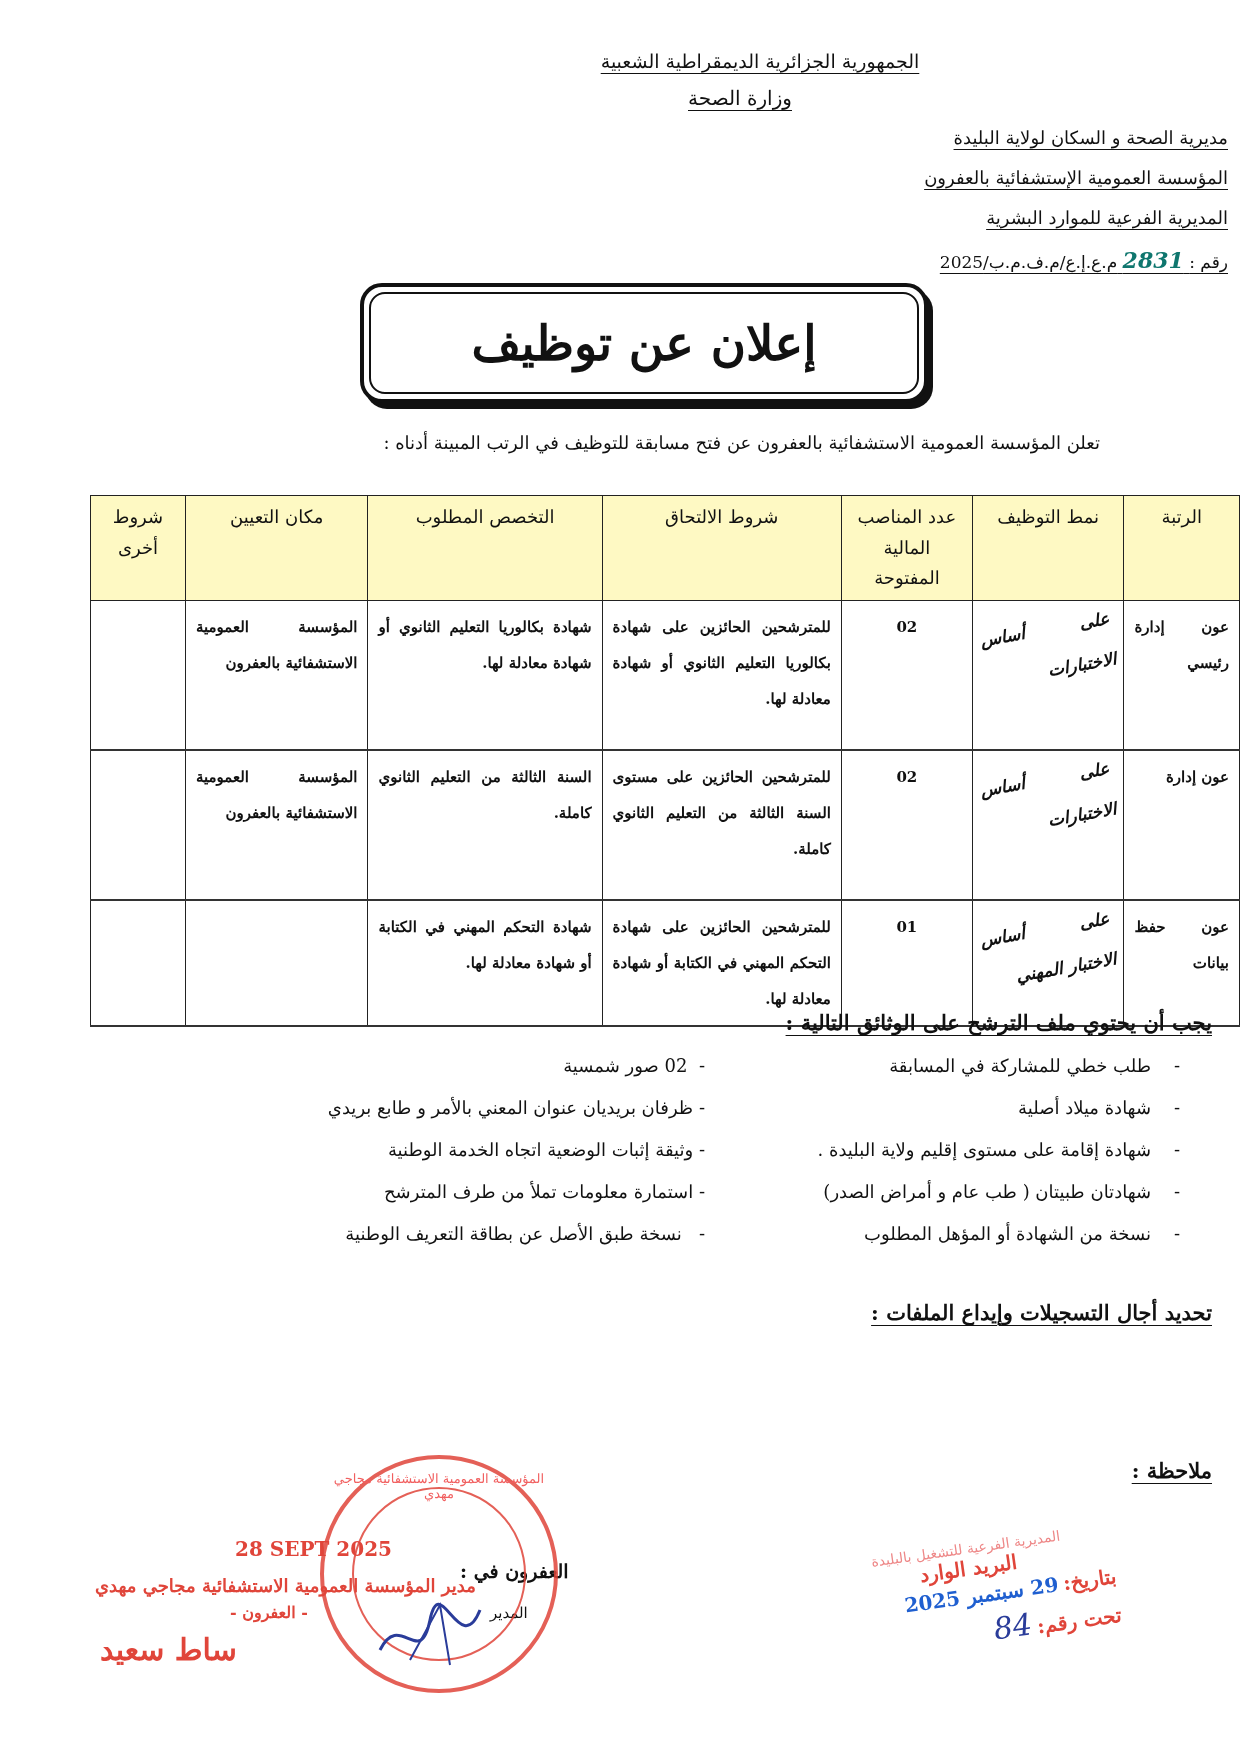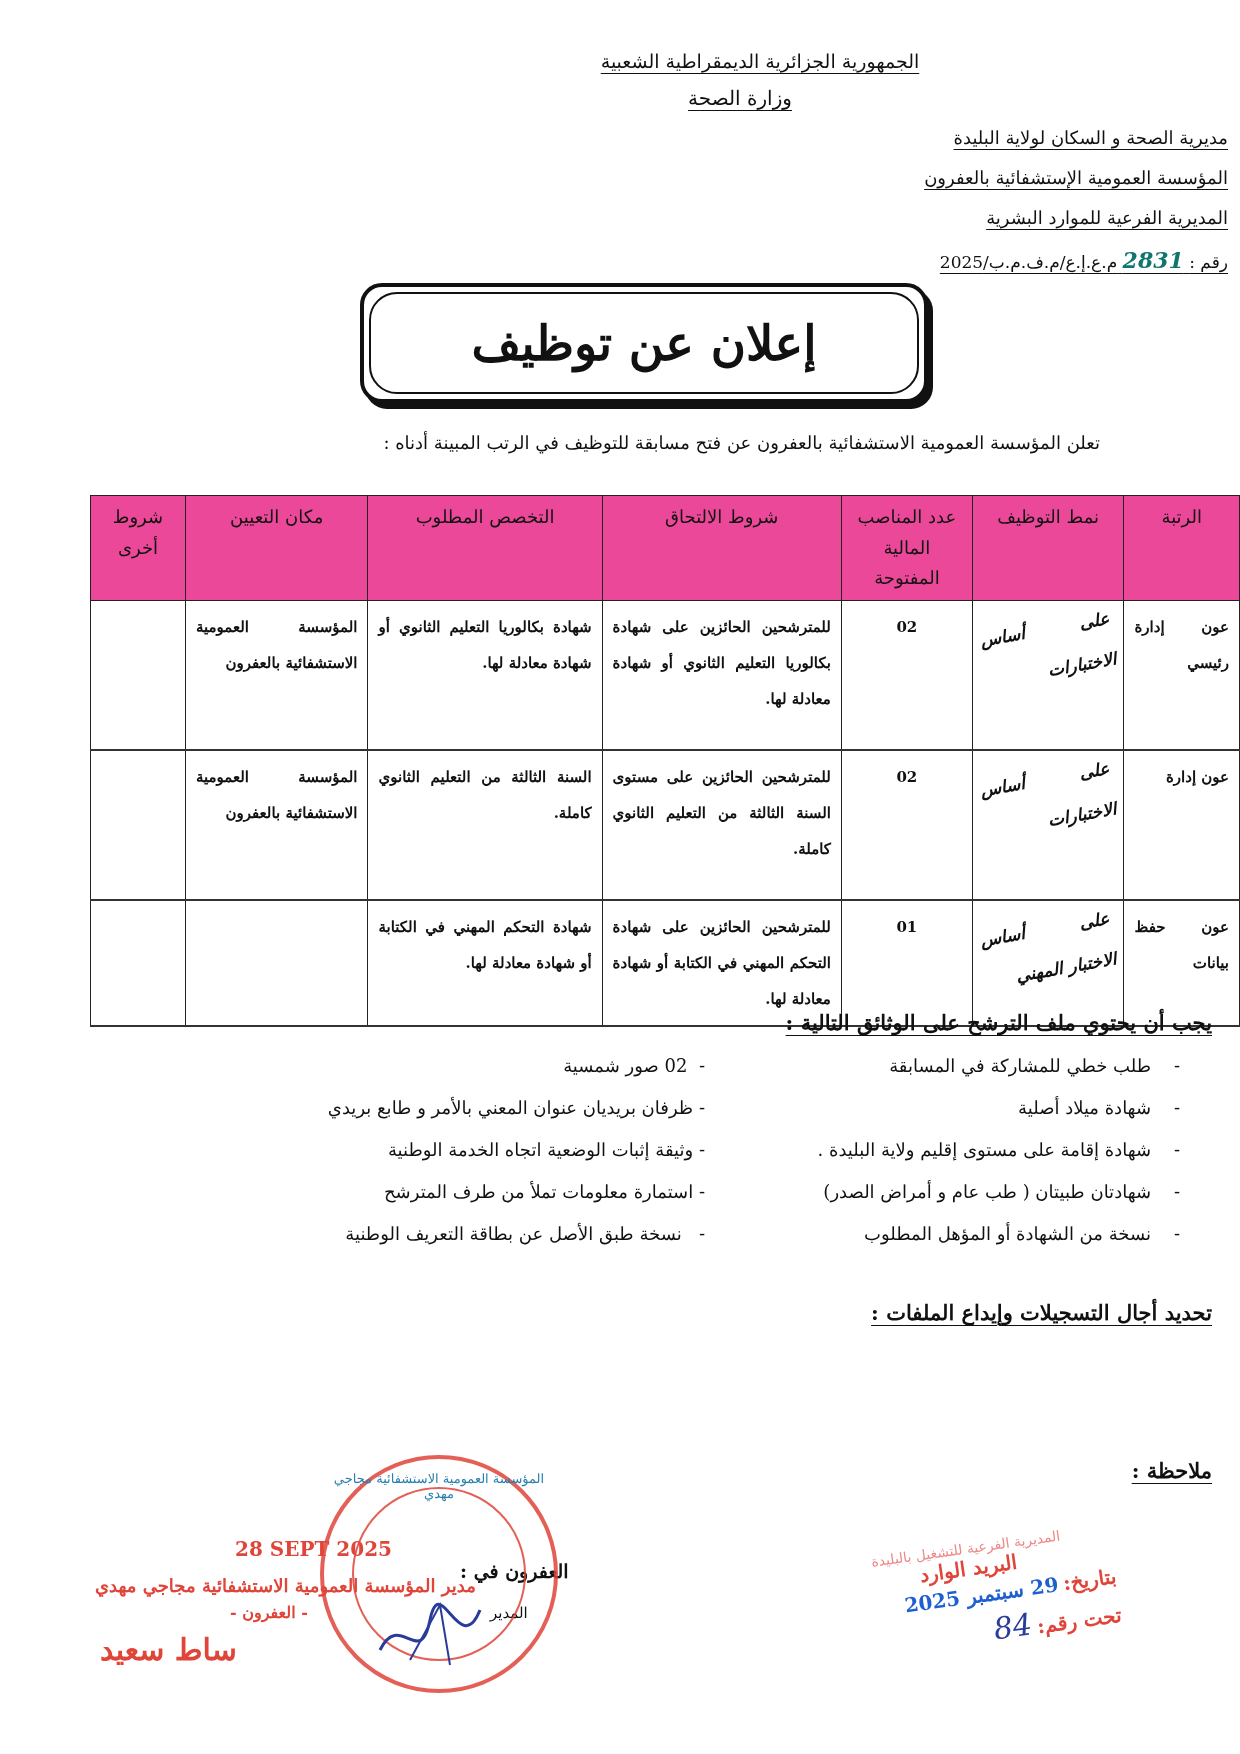--- a/index.html
+++ b/index.html
@@ -8,27 +8,27 @@
   .page { position:absolute; inset:0; direction:rtl; }
   .ab { position:absolute; }
   .u { text-decoration:underline; text-decoration-thickness:1px; text-underline-offset:5px; }
   .rep { font-size:19px; left:560px; top:50px; width:400px; text-align:center; }
   .min { font-size:20px; left:640px; top:86px; width:200px; text-align:center; }
   .hdr { right:12px; font-size:18px; white-space:nowrap; }
   .ref { right:12px; top:247px; font-size:17px; white-space:nowrap; }
   .ref .num { color:#0f766e; font-style:italic; font-weight:bold; font-size:22px; }
   .titlebox { left:360px; top:283px; width:560px; height:112px; border:4px solid #111;
               border-radius:22px; box-shadow:5px 6px 0 #111; background:#fff; }
-  .titlebox .inner { position:absolute; inset:5px; border:2px solid #111; border-radius:28px;
+  .titlebox .inner { position:absolute; inset:5px; border:2px solid #111; border-radius:16px;
               display:flex; align-items:center; justify-content:center;text-align:center; }
   .titlebox span { font-size:48px; font-weight:bold; }
   .intro { right:140px; top:432px; font-size:18px; }
   table.jobs { position:absolute; left:90px; top:495px; width:1150px; border-collapse:collapse;
                font-size:15px; }
-  table.jobs th { background:#ec4899; font-weight:normal; font-size:18px; padding:6px 8px;
+  table.jobs th { background:#fef9c3; font-weight:normal; font-size:18px; padding:6px 8px;
                   border:1px solid #222; vertical-align:top; line-height:1.7; }
   table.jobs td { border-left:1px solid #222; border-right:1px solid #222; padding:8px 10px;
                   vertical-align:top; line-height:2.4; font-weight:bold; text-align:justify; }
   table.jobs tr.row td { border-bottom:2px solid #333; }
   .mode { font-size:17px; transform:rotate(-10deg); display:inline-block; font-style:italic; }
   .num-cell { text-align:center !important; }
   .sec-title { right:28px; font-size:21px; font-weight:bold; }
   .doc-list { font-size:18px; }
   .doc-list .item { position:absolute; white-space:nowrap; }
   .para { right:40px; width:1090px; font-size:18px; line-height:1.9; }
@@ -118,21 +118,21 @@
     <div class="item" style="right:535px;top:1223px"><span>-</span>&nbsp;&nbsp;&nbsp;<span>نسخة طبق الأصل عن بطاقة التعريف الوطنية</span></div>
   </div>
 
   <div class="ab sec-title u" style="top:1300px">تحديد أجال التسجيلات وإيداع الملفات :</div>
 
   <div class="ab sec-title u" style="top:1458px">ملاحظة :</div>
 
   <div class="ab" style="left:460px;top:1560px;font-size:19px;font-weight:bold">العفرون في :</div>
   <div class="ab" style="left:490px;top:1604px;font-size:15px">المدير</div>
   <div class="ab stamp-red" style="left:320px;top:1455px;width:230px;height:230px;opacity:0.85">
-    <div style="position:absolute;top:12px;left:0;right:0;text-align:center;font-size:13px;color:#0369a1">المؤسسة العمومية الاستشفائية مجاجي مهدي</div>
+    <div style="position:absolute;top:12px;left:0;right:0;text-align:center;font-size:13px;color:#ef4444">المؤسسة العمومية الاستشفائية مجاجي مهدي</div>
     <div style="position:absolute;inset:28px;border:2px solid #e0453a;border-radius:50%"></div>
   </div>
   <div class="ab stamp-text" style="left:235px;top:1537px;font-size:20px;direction:ltr">28 SEPT 2025</div>
   <div class="ab stamp-text" style="left:95px;top:1575px;font-size:18px;white-space:nowrap">مدير المؤسسة العمومية الاستشفائية مجاجي مهدي</div>
   <div class="ab stamp-text" style="left:230px;top:1603px;font-size:16px">- العفرون -</div>
   <div class="ab stamp-text" style="left:100px;top:1632px;font-size:30px;letter-spacing:4px">ساط سعيد</div>
   <svg class="ab" style="left:370px;top:1590px" width="120" height="90">
     <path d="M10 60 C30 20, 50 80, 60 30 S90 70, 110 20" stroke="#2a3c9a" stroke-width="3" fill="none"></path>
     <path d="M40 70 L70 15 L80 75" stroke="#2a3c9a" stroke-width="2" fill="none"></path>
   </svg>

